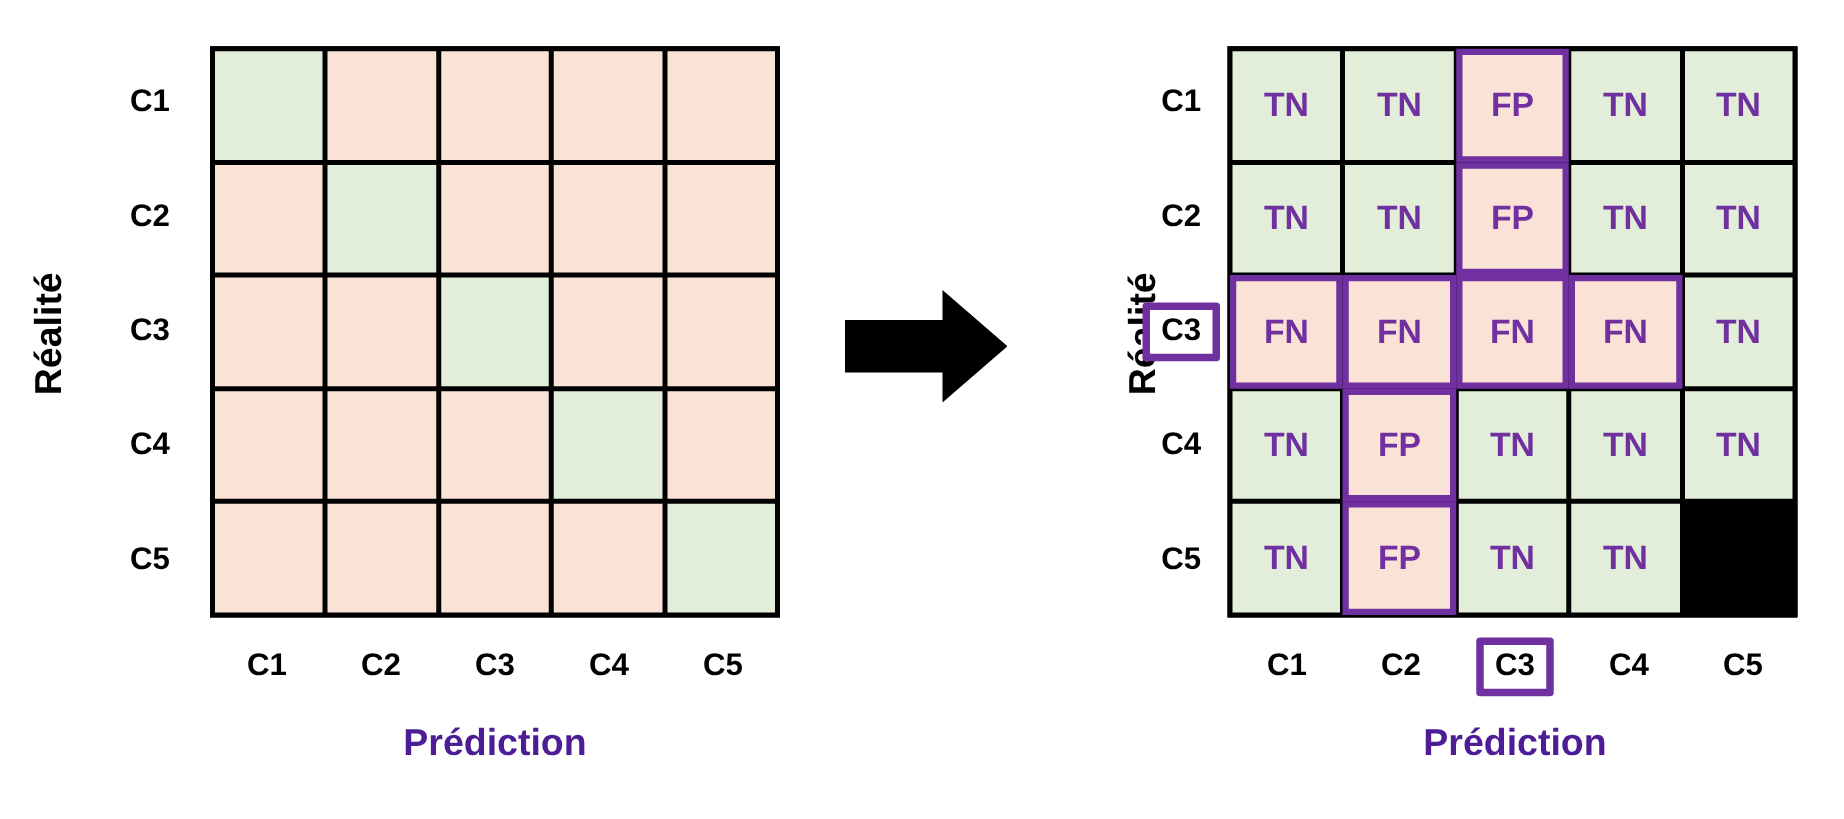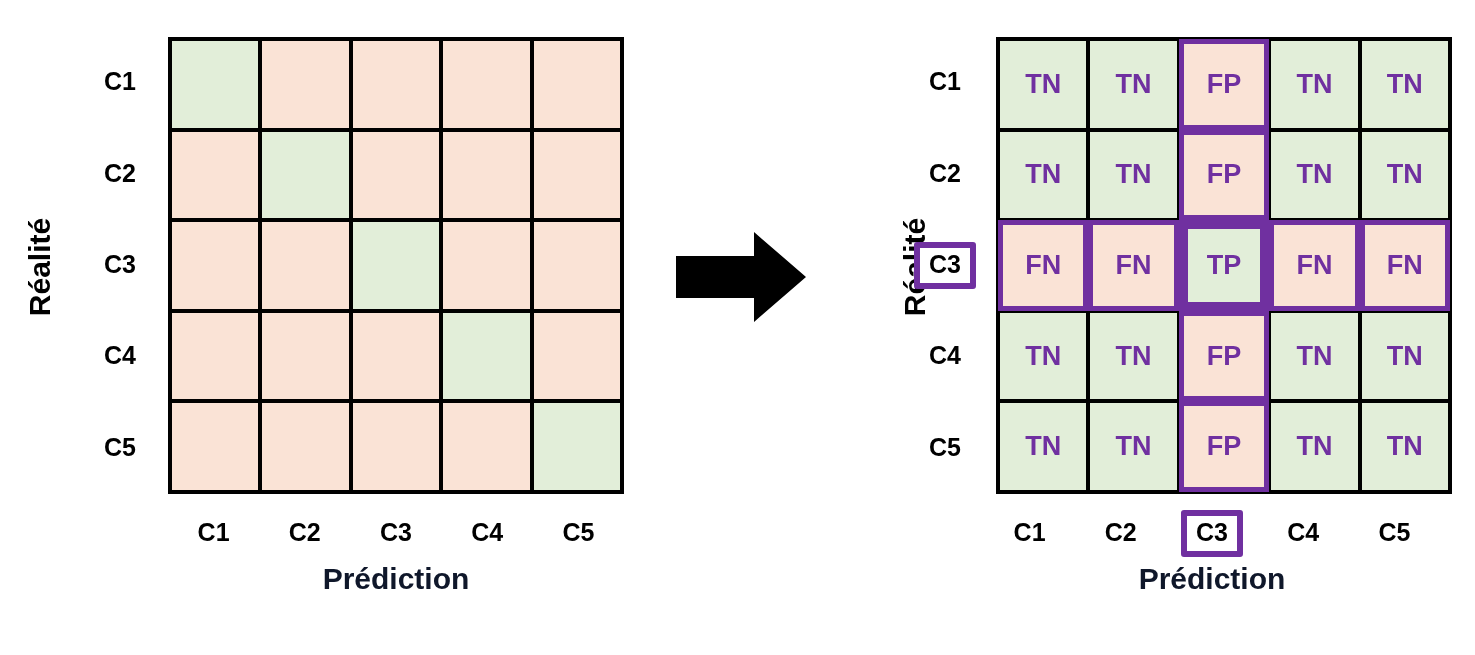--- a/index.html
+++ b/index.html
@@ -82,21 +82,21 @@
     height: 457px;
     display: grid;
     grid-template-columns: repeat(5, 1fr);
     grid-template-rows: repeat(5, 1fr);
     background: #000000;
     gap: 4px;
     border: 4px solid #000000;
     box-sizing: border-box;
   }
   .panel-left  .matrix { left: 168px; }
-  .panel-right .matrix { left: 176px; }
+  .panel-right .matrix { left: 162px; }
 
   .cell {
     position: relative;
     display: flex;
     align-items: center;
     justify-content: center;
     font-weight: bold;
     font-size: 27px;
     color: #7030a0;
     box-sizing: border-box;
@@ -143,26 +143,26 @@
   }
   .col-label.highlighted .lbl-box {
     border: 6px solid #7030a0;
     border-radius: 3px;
     background: #ffffff;
   }
 
   
   .x-axis-title {
     position: absolute;
-    top: 562px;
+    top: 578px;
     width: 456px;
     text-align: center;
     font-weight: bold;
     font-size: 30px;
-    color: #0f172a;
+    color: #4c1d95;
   }
   .panel-left  .x-axis-title { left: 168px; }
   .panel-right .x-axis-title { left: 164px; }
 
   
   .arrow-wrap {
     position: absolute;
     left: 676px;
     top: 232px;
     width: 130px;
@@ -284,21 +284,20 @@
       <div class="cell green">TN</div>
 
       <div class="cell green">TN</div>
       <div class="cell green">TN</div>
       <div class="cell pink hl">FP</div>
       <div class="cell green">TN</div>
       <div class="cell green">TN</div>
 
       <div class="cell pink hl">FN</div>
       <div class="cell pink hl">FN</div>
-      <div class="cell green hl hl-strong">TP</div>
       <div class="cell pink hl">FN</div>
       <div class="cell pink hl">FN</div>
 
       <div class="cell green">TN</div>
       <div class="cell green">TN</div>
       <div class="cell pink hl">FP</div>
       <div class="cell green">TN</div>
       <div class="cell green">TN</div>
 
       <div class="cell green">TN</div>

